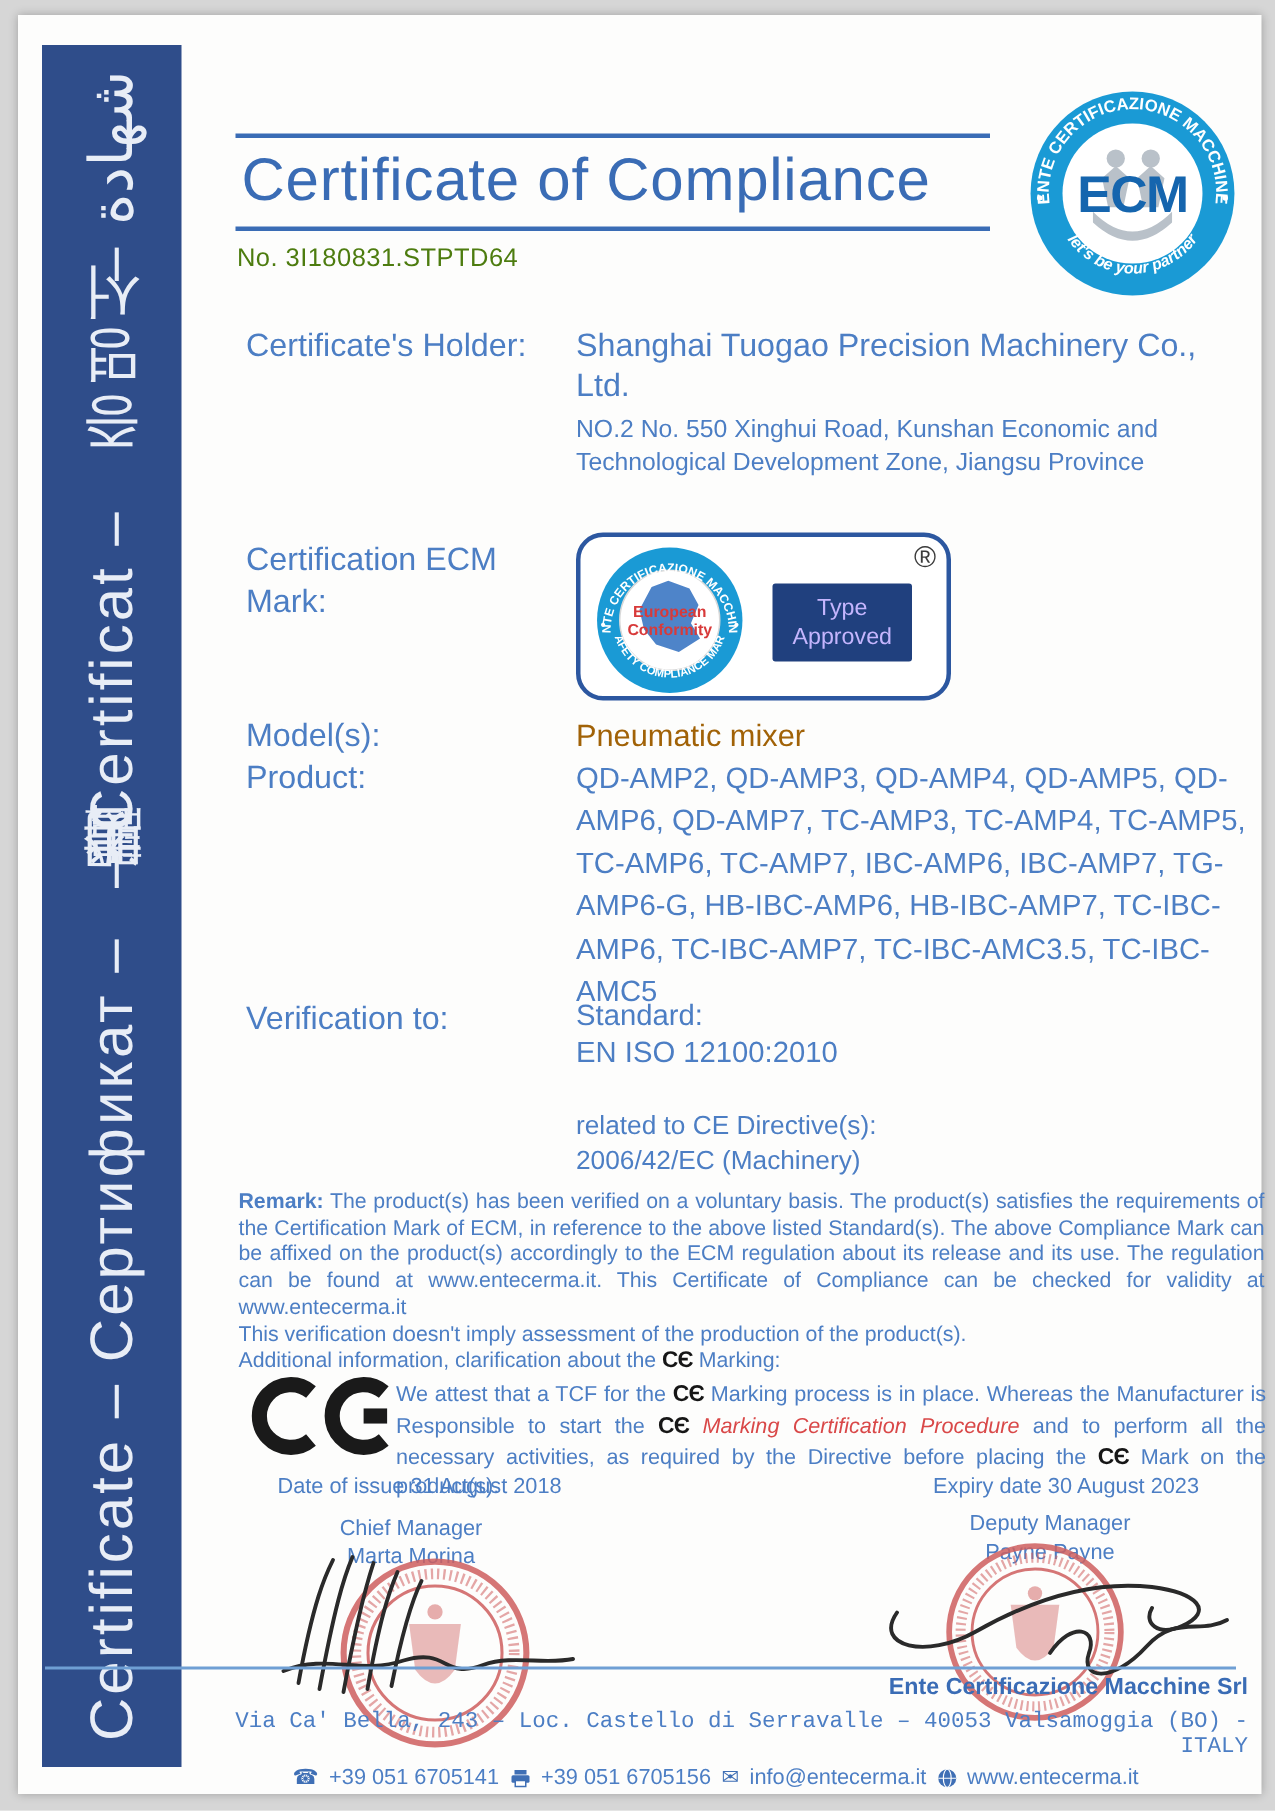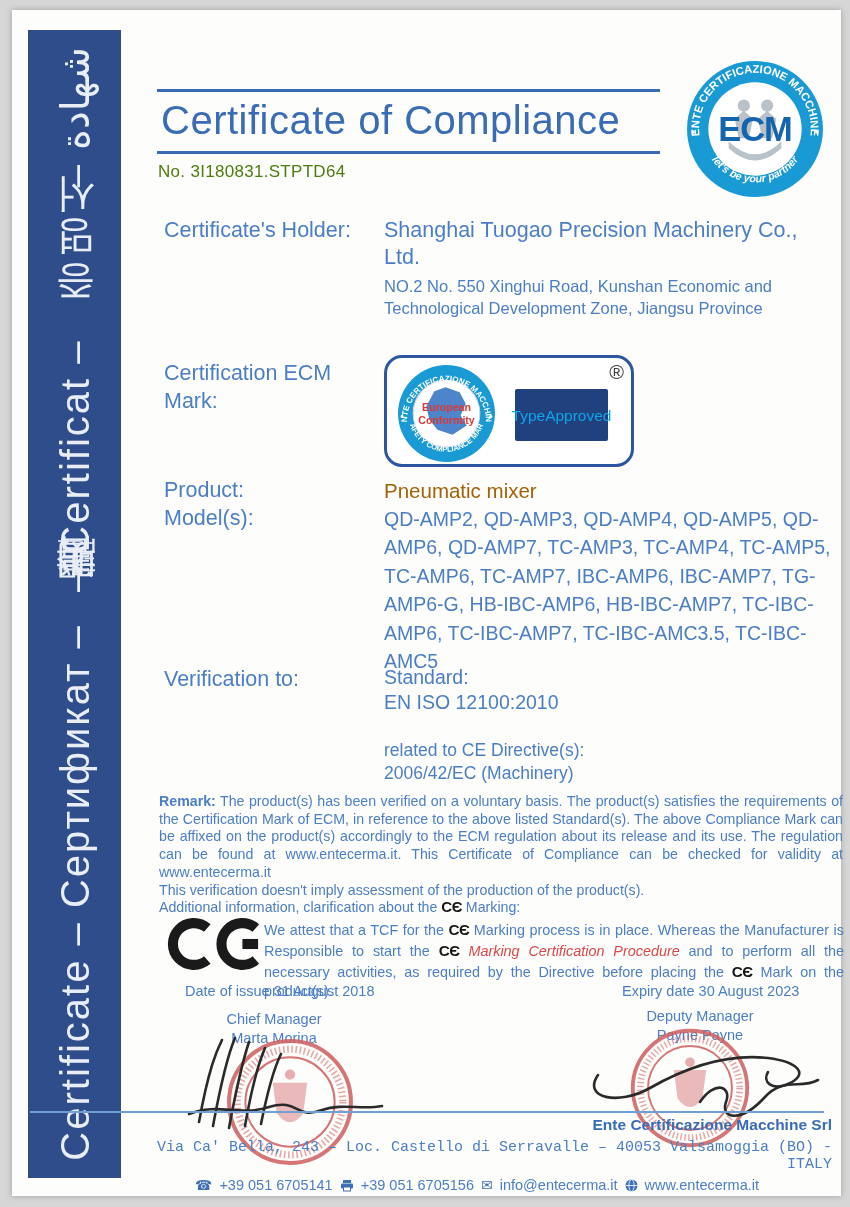--- a/index.html
+++ b/index.html
@@ -23,21 +23,21 @@
   .lbl-holder { top:206px; }
   .lbl-mark { top:349px; }
   .lbl-product { top:466px; }
   .lbl-verif { top:655px; }
   .holder-value { position:absolute; left:372px; top:207px; width:455px; }
   .holder-name { font-size:21.5px; line-height:27px; color:#4c7ec4; }
   .holder-addr { margin-top:4px; font-size:16.5px; line-height:22px; color:#4c7ec4; }
 
   .mark-box { position:absolute; left:372px; top:345px; width:250px; height:112px; border:3px solid #2c57a0; border-radius:18px; background:#fff; }
   .mark-badge { position:absolute; left:9px; top:5px; width:101px; height:101px; }
-  .type-approved { position:absolute; left:128px; top:31px; width:93px; height:52px; background:#20407e; color:#0ea5e9; font-size:15.5px; line-height:19px; display:flex; flex-direction:row; align-items:center; justify-content:center; border-radius:2px; }
+  .type-approved { position:absolute; left:128px; top:31px; width:93px; height:52px; background:#20407e; color:#c4b5fd; font-size:15.5px; line-height:19px; display:flex; flex-direction:column; align-items:center; justify-content:center; border-radius:2px; }
   .registered { position:absolute; right:7px; top:3px; font-size:20px; color:#3b3b3b; }
 
   .product-value { position:absolute; left:372px; top:467px; font-size:20.5px; line-height:28.5px; color:#a16207; }
   .models { position:absolute; left:372px; top:495px; width:458px; font-size:19.5px; line-height:28.4px; color:#4c7ec4; }
 
   .standard-block { position:absolute; left:372px; top:655px; font-size:19.5px; line-height:24.5px; color:#4c7ec4; }
   .directive-block { position:absolute; left:372px; top:729px; font-size:17.5px; line-height:22.5px; color:#4c7ec4; }
 
   
   .remark { position:absolute; left:147px; top:783px; width:684px; font-size:14.2px; line-height:17.7px; color:#4c7ec4; text-align:justify; }
@@ -129,22 +129,22 @@
           <circle cx="94" cy="53" r="1.4" fill="#fff"></circle>
       </svg>
       <div class="type-approved">
         <span>Type</span>
         <span>Approved</span>
       </div>
       <div class="registered">®</div>
     </div>
 
     <div class="label lbl-product">
+      <div>Model(s):</div>
       <div>Product:</div>
-      <div>Model(s):</div>
     </div>
     <div class="product-value">Pneumatic mixer</div>
     <div class="models">QD-AMP2, QD-AMP3, QD-AMP4, QD-AMP5, QD-AMP6, QD-AMP7, TC-AMP3, TC-AMP4, TC-AMP5, TC-AMP6, TC-AMP7, IBC-AMP6, IBC-AMP7, TG-AMP6-G, HB-IBC-AMP6, HB-IBC-AMP7, TC-IBC-AMP6, TC-IBC-AMP7, TC-IBC-AMC3.5, TC-IBC-AMC5</div>
 
     <div class="label lbl-verif">Verification to:</div>
     <div class="standard-block">
       <div>Standard:</div>
       <div>EN ISO 12100:2010</div>
     </div>
     <div class="directive-block">

